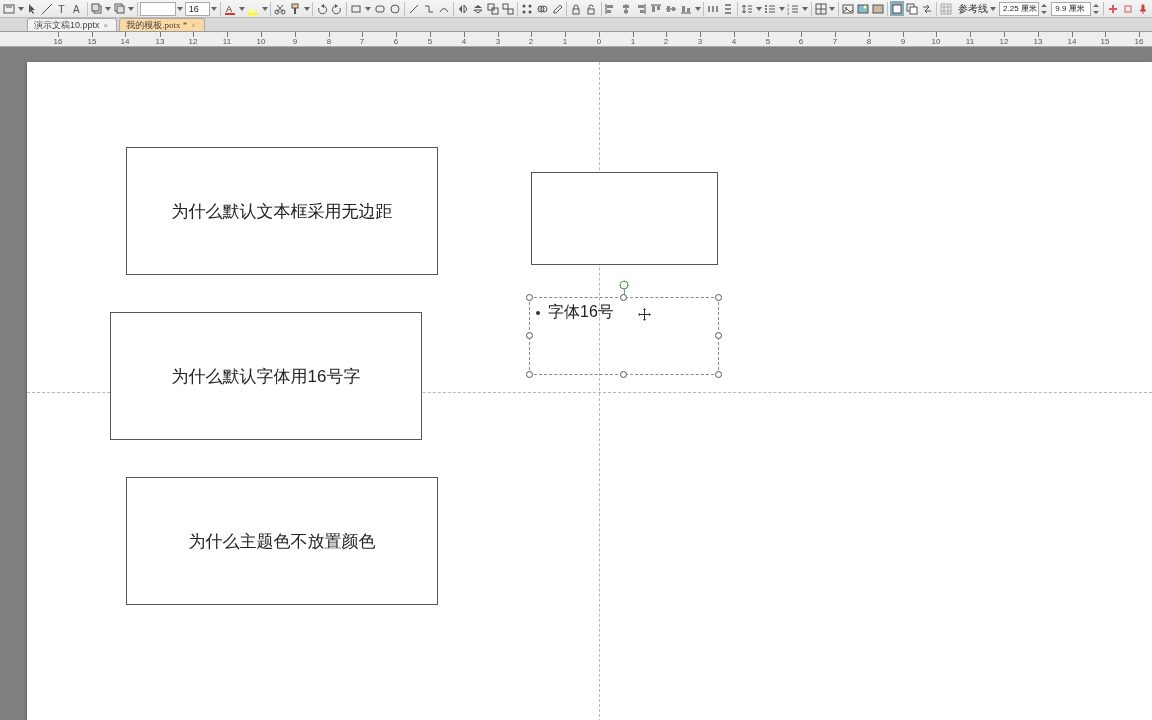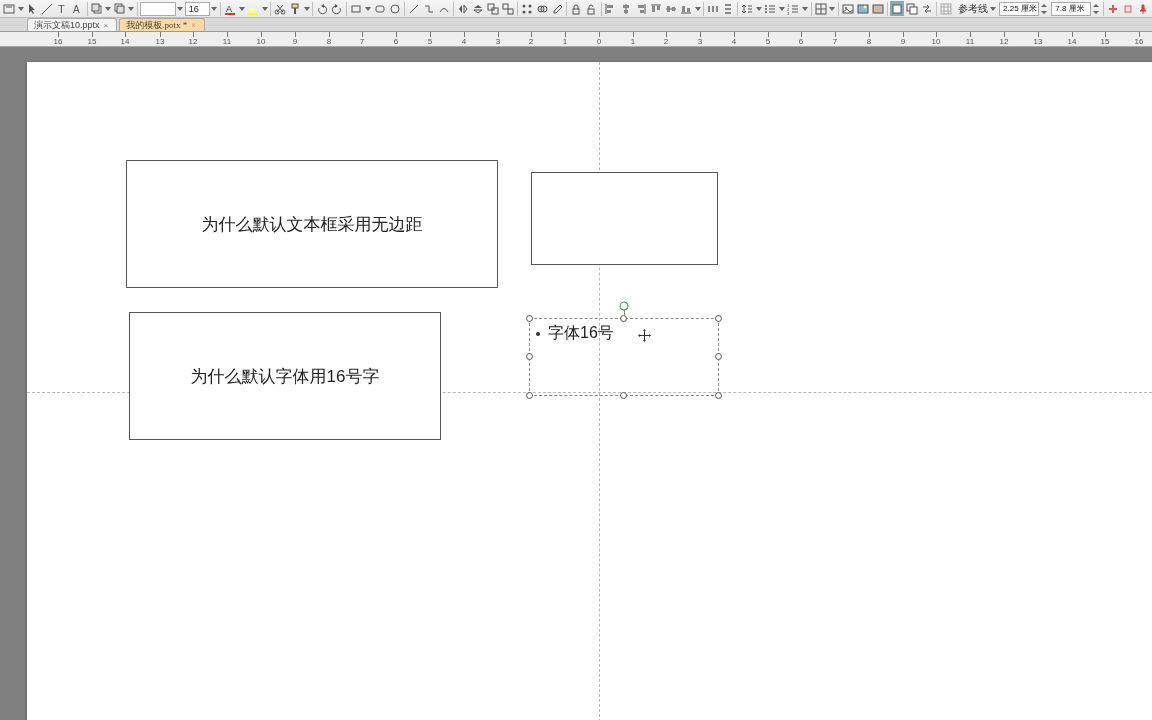--- a/index.html
+++ b/index.html
@@ -628,21 +628,21 @@
       <svg viewBox="0 0 6 4">
         <path d="M0 0 L6 0 L3 4 Z" fill="#666"></path>
       </svg>
     </div>
   <div class="num-box">2.25 厘米</div>
   <div class="tb-btn" style="width:10px">
       <svg width="8" height="12">
         <path d="M1 4 L4 1 L7 4 Z M1 8 L4 11 L7 8 Z" fill="#666"></path>
       </svg>
     </div>
-  <div class="num-box">7.8 厘米</div>
+  <div class="num-box">9.9 厘米</div>
   <div class="tb-btn" style="width:10px">
       <svg width="8" height="12">
         <path d="M1 4 L4 1 L7 4 Z M1 8 L4 11 L7 8 Z" fill="#666"></path>
       </svg>
     </div>
   <div class="tb-sep"></div>
   <div class="tb-btn">
       <svg width="12" height="12">
         <path d="M6 2 L6 10 M2 6 L10 6" stroke="#d55" stroke-width="2"></path>
       </svg>
@@ -803,30 +803,33 @@
       <div class="ln"></div>
       <div class="lbl">16</div>
     </div>
   </div>
 
 <div class="workspace">
   <div class="slide">
     <div class="guide-v" style="left:572px"></div>
     <div class="guide-h" style="top:330px"></div>
 
-    <div class="text-frame" style="left:99px; top:98px; width:372px; height:128px">
+    <div class="text-frame" style="left:99px; top:85px; width:312px; height:128px">
       <span>为什么默认文本框采用无边距</span>
     </div>
-    <div class="text-frame" style="left:102px; top:250px; width:312px; height:128px">
+    <div class="text-frame" style="left:83px; top:250px; width:312px; height:128px">
       <span>为什么默认字体用16号字</span>
+    </div>
+    <div class="text-frame" style="left:99px; top:415px; width:312px; height:128px">
+      <span>为什么主题色不放置颜色</span>
     </div>
 
     <div class="empty-frame" style="left:504px; top:110px; width:187px; height:93px"></div>
 
-    <div class="sel-box" style="left:502px; top:256px; width:190px; height:78px">
+    <div class="sel-box" style="left:502px; top:235px; width:190px; height:78px">
       <div class="rot-line"></div>
       <div class="rot-handle">
         <svg width="10" height="10">
             <circle cx="5" cy="5" r="4" fill="#fff" stroke="#5a5"></circle>
             <path d="M5 1 A4 4 0 1 1 1 5" fill="none" stroke="#5a5"></path>
           </svg>
       </div>
       <div class="sel-handle" style="left:-4px; top:-4px"></div>
       <div class="sel-handle" style="left:calc(50% - 4px); top:-4px"></div>
       <div class="sel-handle" style="right:-4px; top:-4px"></div>

